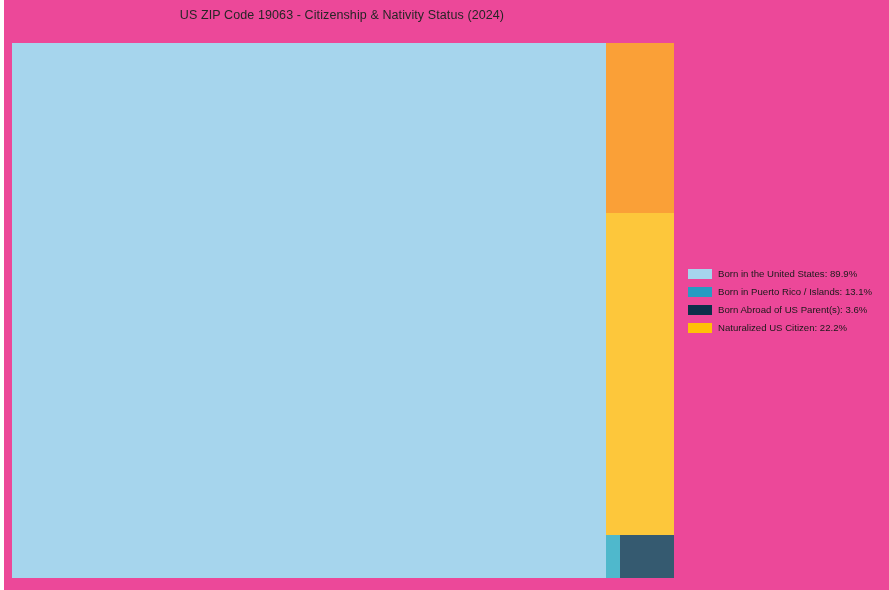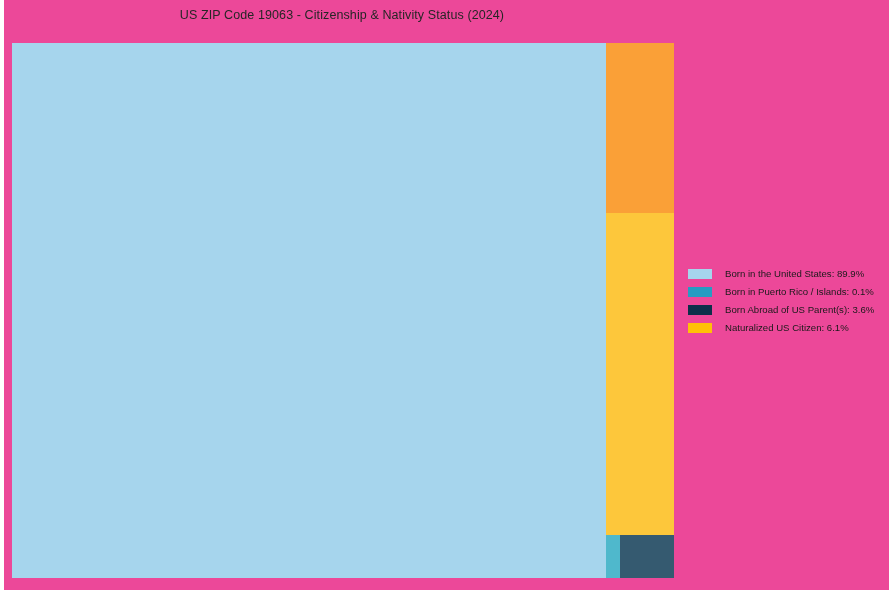--- a/index.html
+++ b/index.html
@@ -62,21 +62,21 @@
     height: 18px;
     display: flex;
     align-items: center;
   }
   .legend-swatch {
     width: 24px;
     height: 10px;
     flex: 0 0 auto;
   }
   .legend-label {
-    margin-left: 13px;
+    margin-left: 6px;
     font-size: 9.6px;
     color: #1a1a1a;
     white-space: nowrap;
     line-height: 18px;
   }
 </style>
 </head>
 <body>
 
 <div id="figure">
@@ -91,25 +91,25 @@
       <div class="tile" title="Born Abroad of US Parent(s): 0.7%" style="left: 608px; top: 492px; width: 54px; height: 43px; background: rgb(53, 90, 112);"></div>
     </div>
 
   <div id="legend">
       <div class="legend-row">
         <span class="legend-swatch" style="background: rgb(166, 213, 237);"></span>
         <span class="legend-label">Born in the United States: 89.9%</span>
       </div>
       <div class="legend-row">
         <span class="legend-swatch" style="background: rgb(39, 156, 194);"></span>
-        <span class="legend-label">Born in Puerto Rico / Islands: 0.1%</span>
+        <span class="legend-label">Born in Puerto Rico / Islands: 13.1%</span>
       </div>
       <div class="legend-row">
         <span class="legend-swatch" style="background: rgb(13, 47, 74);"></span>
         <span class="legend-label">Born Abroad of US Parent(s): 3.6%</span>
       </div>
       <div class="legend-row">
         <span class="legend-swatch" style="background: rgb(255, 193, 7);"></span>
-        <span class="legend-label">Naturalized US Citizen: 6.1%</span>
+        <span class="legend-label">Naturalized US Citizen: 22.2%</span>
       </div>
     </div>
 
 </div>
 
 </body></html>

